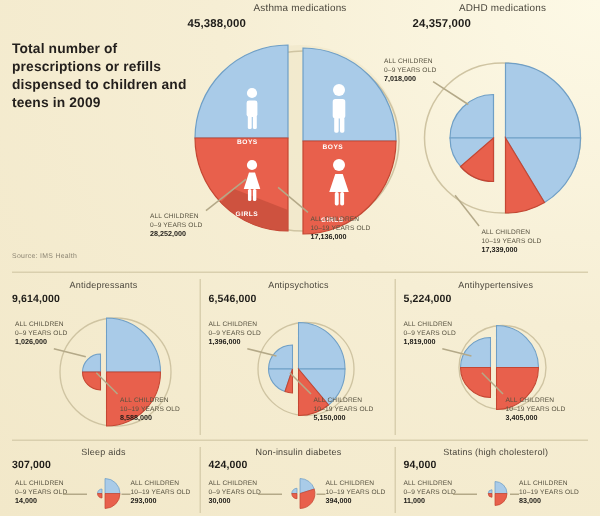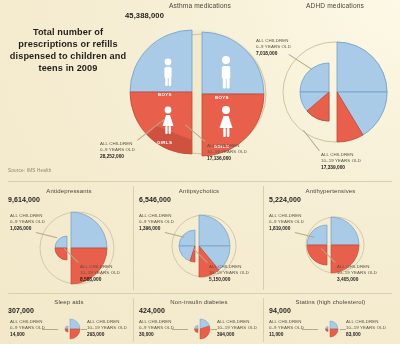--- a/index.html
+++ b/index.html
@@ -15,21 +15,21 @@
     position:absolute;inset:0;
     background:
       radial-gradient(ellipse at 100% 0%, #fdf9e6 0%, #f6eed4 45%, #f2e8c9 100%);
     z-index:0;
   }
   .sheet{position:absolute;inset:0;z-index:1;}
 
   .headline{
     position:absolute;left:8px;top:26px;width:120px;
     font-size:9.2px;font-weight:bold;line-height:1.32;
-    color:#231f1c;letter-spacing:.1px;text-align:center;
+    color:#231f1c;letter-spacing:.1px;
   }
   .source{
     position:absolute;left:8px;top:168px;
     font-size:4.6px;color:#8a8371;letter-spacing:.2px;
   }
 
   .rule{position:absolute;background:#d9cfae;height:1px;z-index:2;}
   .vrule{position:absolute;background:#d9cfae;width:1px;z-index:2;}
 
   .panel{position:absolute;z-index:3;}
@@ -136,20 +136,21 @@
     <div class="callout" style="left:82px;top:141px;">
       <span>ALL CHILDREN</span><br>
       <span>10–19 YEARS OLD</span>
       <b>17,136,000</b>
     </div>
     <div class="leader" style="left:80px;top:140px;width:26px;transform:rotate(-140deg);"></div>
   </div>
 
   <div class="panel" style="left:275px;top:2px;width:120px;height:175px;">
     <div class="ptitle" style="top:0;">ADHD medications</div>
+    <div class="ptotal" style="top:9px;">24,357,000</div>
 
     <div class="pie-wrap" style="left:2px;top:28px;">
       <svg width="120" height="115" viewBox="0 0 120 115">
         <ellipse cx="58" cy="62" rx="52" ry="50" fill="none" stroke="#cfc4a2" stroke-width="1"></ellipse>
 
         <g>
           <path d="M52,62 L52,33 A29,29 0 0,0 23,62 Z" fill="#a9cbe8" stroke="#6f9fc6" stroke-width="0.8"></path>
           <path d="M52,62 L23,62 A29,29 0 0,0 52,91 Z" fill="#a9cbe8" stroke="#6f9fc6" stroke-width="0.8"></path>
           <path d="M52,62 L30,81 A29,29 0 0,0 52,91 Z" fill="#e8604c" stroke="#c44733" stroke-width="0.8"></path>
         </g>

